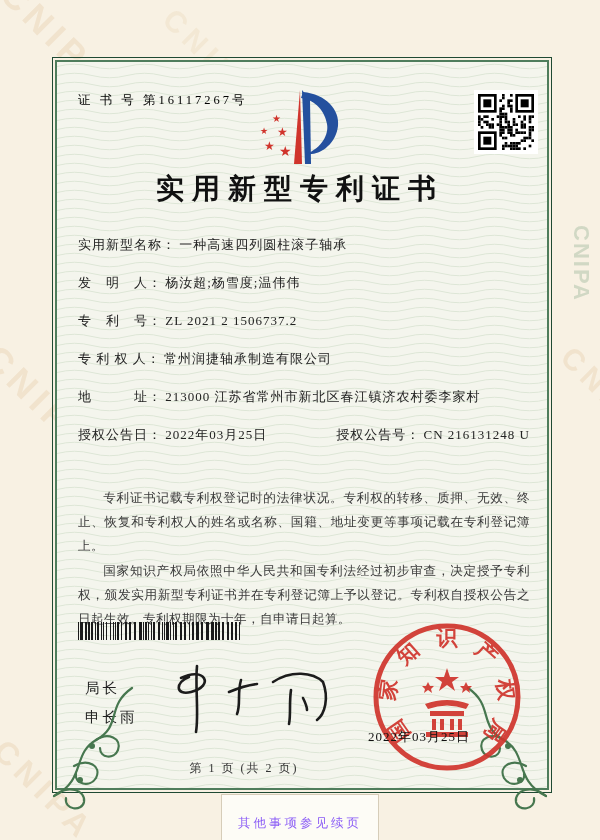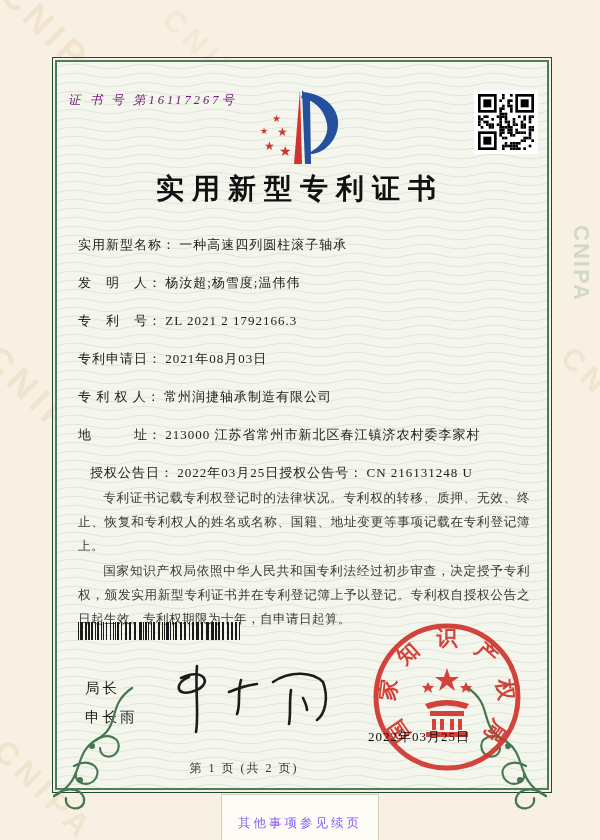--- a/index.html
+++ b/index.html
@@ -7,28 +7,28 @@
         font-family:"Liberation Serif","DejaVu Serif",serif;color:#262626;}
   
   .wm{position:absolute;font-family:"Liberation Sans","DejaVu Sans",sans-serif;font-weight:bold;
       letter-spacing:6px;color:rgba(205,158,92,0.16);transform:rotate(45deg);font-size:36px;pointer-events:none;}
   .wm.green{color:rgba(120,160,125,0.30);}
   .wm.vert{transform:none;writing-mode:vertical-lr;letter-spacing:2px;font-size:22px;}
   
   .frame{position:absolute;left:52px;top:57px;width:494px;height:730px;border:1.5px solid #1f4a33;padding:2px;background:transparent;}
   .frame-inner{position:relative;border:2.5px solid #4f7d5c;width:100%;height:100%;box-sizing:border-box;background:#f4f5ed;}
   .wave{position:absolute;left:0;top:0;width:100%;height:100%;}
-  .certno{position:absolute;left:68px;top:92px;font-size:12.5px;letter-spacing:3px;color:#701a75;font-style:italic;}
+  .certno{position:absolute;left:78px;top:92px;font-size:12.5px;letter-spacing:3px;color:#000000;}
   .logo{position:absolute;left:250px;top:86px;}
   .qr{position:absolute;left:474px;top:90px;width:64px;height:64px;background:#fff;display:flex;align-items:center;justify-content:center;}
   .title{position:absolute;left:0;top:170px;width:600px;text-align:center;font-size:28px;font-weight:bold;
          letter-spacing:8px;color:#111;}
   .fields{position:absolute;left:78px;top:236px;width:452px;font-size:13px;}
   .fields .row{margin-bottom:20px;white-space:nowrap;}
-  .fields .row.split{display:flex;margin-left:12px;}
+  .fields .row.split{display:flex;justify-content:space-between;}
   .flabel{font-weight:400;letter-spacing:1px;color:#222;}
   .fvalue{letter-spacing:1px;color:#222;}
   .paras{position:absolute;left:78px;top:486px;width:452px;font-size:12.6px;line-height:1.92;
          text-align:justify;color:#3a3a3a;letter-spacing:0.4px;}
   .paras p{margin:0;text-indent:2em;}
   .barcode{position:absolute;left:78px;top:622px;}
   .sig-block{position:absolute;left:85px;top:674px;font-size:14.5px;letter-spacing:3px;color:#222;line-height:2.0;}
   .signature{position:absolute;left:145px;top:652px;}
   .flourish{position:absolute;pointer-events:none;}
   .seal{position:absolute;left:366px;top:616px;}
@@ -212,25 +212,21 @@
     <div class="row">
       <span class="flabel">实用新型名称：</span>
       <span class="fvalue">一种高速四列圆柱滚子轴承</span>
     </div>
     <div class="row">
       <span class="flabel">发　明　人：</span>
       <span class="fvalue">杨汝超;杨雪度;温伟伟</span>
     </div>
     <div class="row">
       <span class="flabel">专　利　号：</span>
-      <span class="fvalue">ZL 2021 2 1792166.3</span>
-    </div>
-    <div class="row">
-      <span class="flabel">专利申请日：</span>
-      <span class="fvalue">2021年08月03日</span>
+      <span class="fvalue">ZL 2021 2 1506737.2</span>
     </div>
     <div class="row">
       <span class="flabel">专 利 权 人：</span>
       <span class="fvalue">常州润捷轴承制造有限公司</span>
     </div>
     <div class="row">
       <span class="flabel">地　　　址：</span>
       <span class="fvalue">213000 江苏省常州市新北区春江镇济农村委李家村</span>
     </div>
     <div class="row split">

